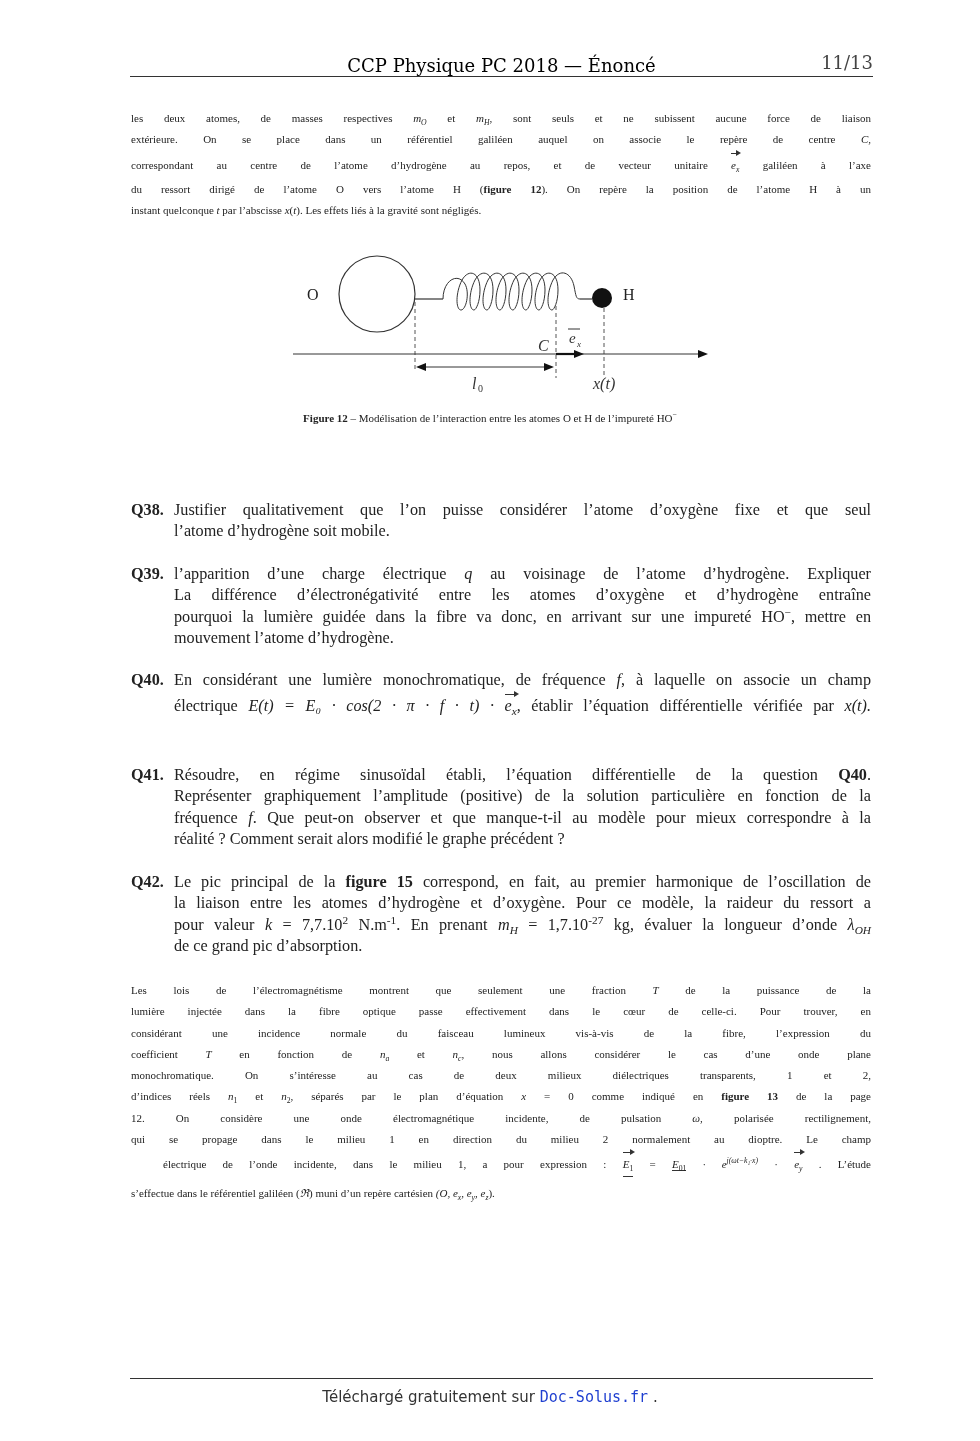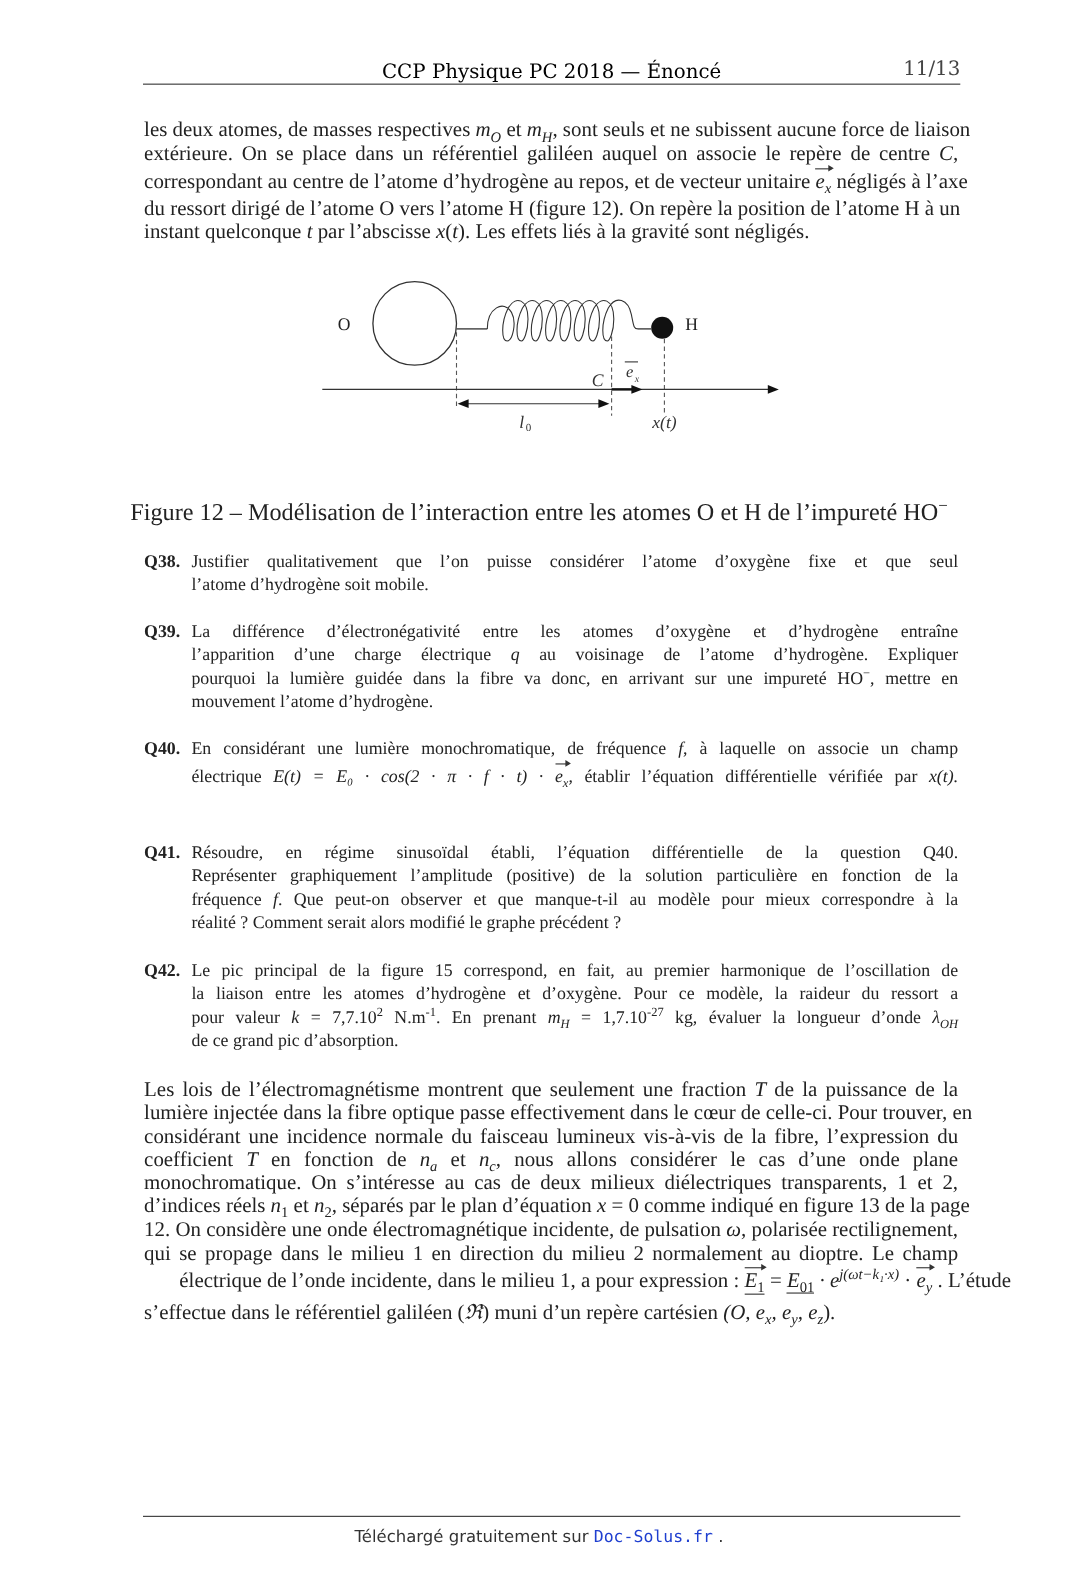--- a/index.html
+++ b/index.html
@@ -3,34 +3,34 @@
 <meta charset="utf-8">
 <style>
   html, body { margin: 0; padding: 0; background: #ffffff; }
   body { width: 980px; height: 1441px; position: relative; overflow: hidden;
          font-family: "Liberation Serif", "DejaVu Serif", serif; color: #222; }
   .header { position: absolute; left: 130px; top: 52px; width: 743px; height: 24px;
             border-bottom: 1.5px solid #333; font-family: "DejaVu Serif", serif; }
   .header-title { position: absolute; left: 0; right: 0; text-align: center; top: 3px;
                   font-size: 18px; color: #000000; }
   .header-page { position: absolute; right: 0; top: 0px; font-size: 18px; color: #444; }
-  .text-block { position: absolute; left: 131px; width: 740px; font-size: 19px; line-height: 21.3px;
+  .text-block { position: absolute; left: 131px; width: 740px; font-size: 11px; line-height: 21.3px;
                 text-align: justify; }
   .text-block .line { display: block; text-align: justify; text-align-last: justify; white-space: nowrap; }
   .text-block .line.last { text-align-last: left; }
   i, .it { font-style: italic; }
-  b { font-weight: normal; }
+  b { font-weight: bold; }
   sub, sup { font-size: 70%; line-height: 0; }
   .vec { position: relative; display: inline-block; }
   .vec::before { content: ""; position: absolute; left: 0; right: 0; top: -2px; border-top: 1px solid #333; }
   .vec::after { content: ""; position: absolute; right: -2px; top: -5px; border-left: 5px solid #333;
                 border-top: 3px solid transparent; border-bottom: 3px solid transparent; }
   .ul { border-bottom: 1px solid #333; }
   .figure { position: absolute; left: 280px; top: 250px; width: 440px; height: 150px; }
-  .caption { position: absolute; left: 0; right: 0; top: 453px; text-align: center; font-size: 22px; }
+  .caption { position: absolute; left: 0; right: 0; top: 412px; text-align: center; font-size: 11px; }
   .q { position: absolute; left: 131px; width: 740px; font-size: 16.2px; line-height: 21.3px; }
   .q .num { position: absolute; left: 0; top: 0; font-weight: bold; }
   .q .body { margin-left: 43px; }
   .q .line { display: block; text-align: justify; text-align-last: justify; white-space: nowrap; }
   .q .line.last { text-align-last: left; }
   .footer-rule { position: absolute; left: 130px; width: 743px; top: 1378px; border-top: 1.5px solid #333; }
   .footer { position: absolute; left: 0; right: 0; top: 1388px; text-align: center;
             font-family: "DejaVu Sans", sans-serif; font-size: 15px; color: #333; }
   .footer .link { font-family: "DejaVu Sans Mono", monospace; color: #1f3fd0; }
 </style>
@@ -38,21 +38,21 @@
 <body>
 
 <div class="header">
   <div class="header-title">CCP Physique PC 2018 — Énoncé</div>
   <div class="header-page">11/13</div>
 </div>
 
 <div class="text-block" style="top:108px;">
   <span class="line"><span>les deux atomes, de masses respectives </span><i>m</i><sub><i>O</i></sub><span> et </span><i>m</i><sub><i>H</i></sub><span>, sont seuls et ne subissent aucune force de liaison</span></span>
   <span class="line"><span>extérieure. On se place dans un référentiel galiléen auquel on associe le repère de centre </span><i>C</i><span>,</span></span>
-  <span class="line" style="margin-top:4px;"><span>correspondant au centre de l’atome d’hydrogène au repos, et de vecteur unitaire </span><span class="vec"><i>e</i><sub><i>x</i></sub></span><span> négligés à l’axe</span></span>
+  <span class="line" style="margin-top:4px;"><span>correspondant au centre de l’atome d’hydrogène au repos, et de vecteur unitaire </span><span class="vec"><i>e</i><sub><i>x</i></sub></span><span> galiléen à l’axe</span></span>
   <span class="line" style="margin-top:3px;"><span>du ressort dirigé de l’atome O vers l’atome H (</span><b>figure 12</b><span>). On repère la position de l’atome H à un</span></span>
   <span class="line last"><span>instant quelconque </span><i>t</i><span> par l’abscisse </span><i>x</i><span>(</span><i>t</i><span>). Les effets liés à la gravité sont négligés.</span></span>
 </div>
 
 <div class="figure">
   <svg width="440" height="150" viewBox="0 0 440 150">
     <text x="27" y="50" font-family="Liberation Serif, serif" font-size="16" fill="#222">O</text>
     <circle cx="97" cy="44" r="38" fill="none" stroke="#333" stroke-width="1.2"></circle>
     <line x1="135" y1="49" x2="163" y2="49" stroke="#333" stroke-width="1.2"></line>
     <path id="spring" fill="none" stroke="#333" stroke-width="1" d="M163,49 C163,30 178,22 185,34 C190,43 186,60 181,60 C176,60 175,44 182,30 C189,18 200,22 200,40 C200,52 196,60 194,60 C189,60 188,44 195,30 C202,18 213,22 213,40 C213,52 209,60 207,60 C202,60 201,44 208,30 C215,18 226,22 226,40 C226,52 222,60 220,60 C215,60 214,44 221,30 C228,18 239,22 239,40 C239,52 235,60 233,60 C228,60 227,44 234,30 C241,18 252,22 252,40 C252,52 248,60 246,60 C241,60 240,44 247,30 C254,18 265,22 265,40 C265,52 261,60 259,60 C254,60 253,44 260,30 C267,18 278,22 278,40 C278,52 274,60 272,60 C267,60 266,44 273,30 C280,18 291,22 294,36 C296,46 296,49 300,49"></path>
@@ -85,22 +85,22 @@
   <span class="num">Q38.</span>
   <div class="body">
     <span class="line">Justifier qualitativement que l’on puisse considérer l’atome d’oxygène fixe et que seul</span>
     <span class="line last">l’atome d’hydrogène soit mobile.</span>
   </div>
 </div>
 
 <div class="q" style="top:564px;">
   <span class="num">Q39.</span>
   <div class="body">
+    <span class="line"><span>l’apparition d’une charge électrique </span><i>q</i><span> au voisinage de l’atome d’hydrogène. Expliquer</span></span>
     <span class="line">La différence d’électronégativité entre les atomes d’oxygène et d’hydrogène entraîne</span>
-    <span class="line"><span>l’apparition d’une charge électrique </span><i>q</i><span> au voisinage de l’atome d’hydrogène. Expliquer</span></span>
     <span class="line"><span>pourquoi la lumière guidée dans la fibre va donc, en arrivant sur une impureté HO</span><sup>−</sup><span>, mettre en</span></span>
     <span class="line last">mouvement l’atome d’hydrogène.</span>
   </div>
 </div>
 
 <div class="q" style="top:670px;">
   <span class="num">Q40.</span>
   <div class="body">
     <span class="line"><span>En considérant une lumière monochromatique, de fréquence </span><i>f</i><span>, à laquelle on associe un champ</span></span>
     <span class="line" style="margin-top:5px;"><span>électrique </span><i>E(t) = E₀ · cos(2 · π · f · t) · </i><span class="vec"><i>e</i><sub><i>x</i></sub></span><span>, établir l’équation différentielle vérifiée par </span><i>x(t).</i></span>

